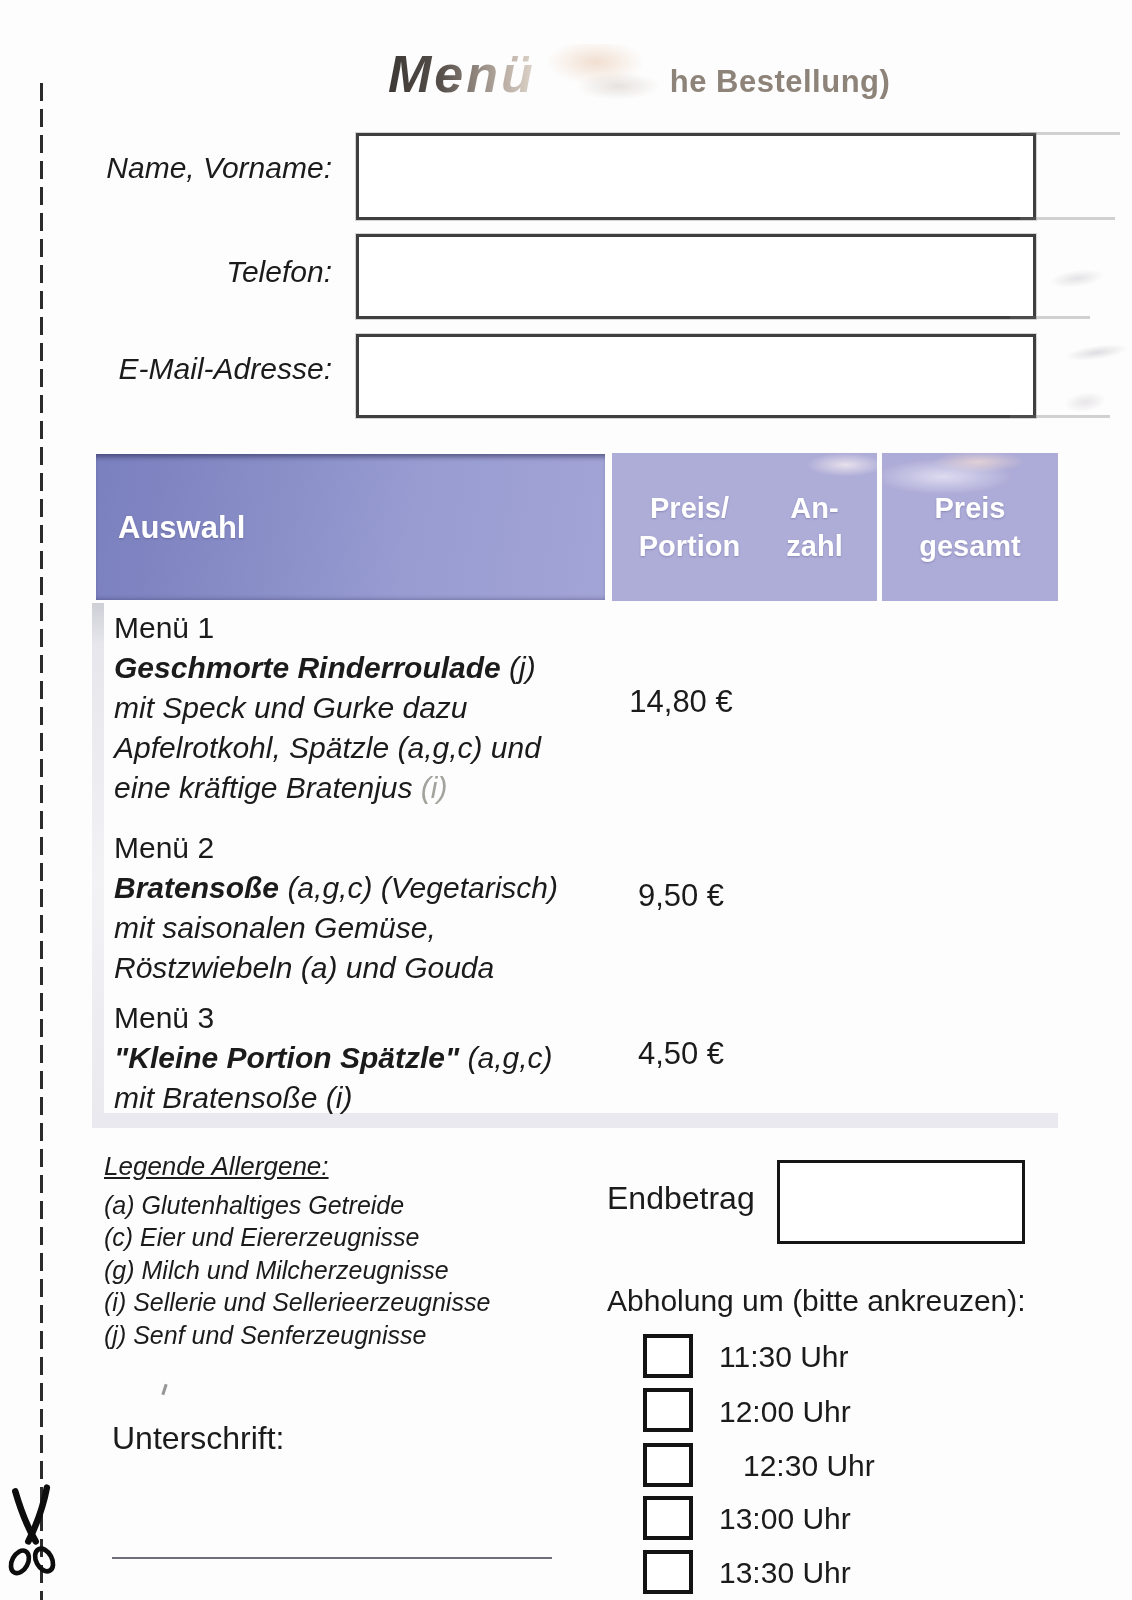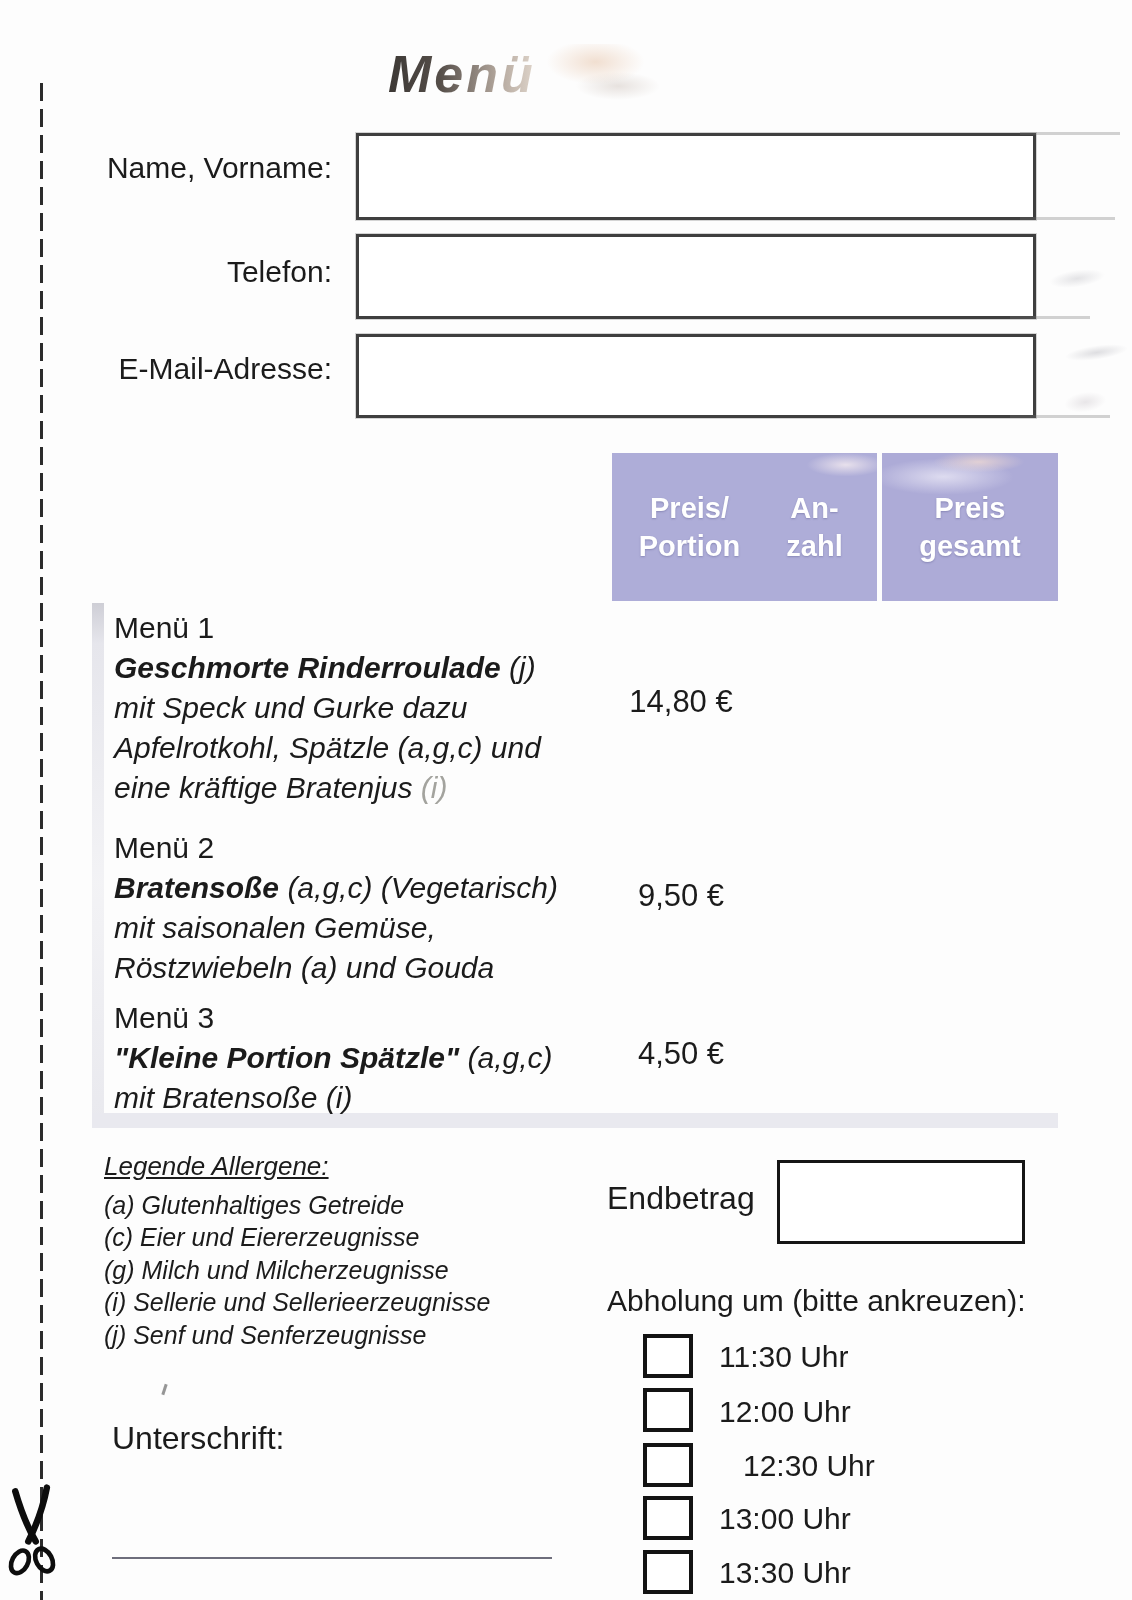--- a/index.html
+++ b/index.html
@@ -26,21 +26,21 @@
     -webkit-background-clip:text;background-clip:text;color:transparent;
   }
   .title-smudge{
     display:inline-block;width:150px;height:60px;align-self:center;margin:0 -8px;
     background:
       radial-gradient(ellipse 70px 32px at 45% 30%, rgba(231,198,172,.55), rgba(231,198,172,0) 70%),
       radial-gradient(ellipse 60px 20px at 60% 70%, rgba(190,175,165,.35), rgba(190,175,165,0) 70%);
   }
   .title-suffix{font-size:31px;font-weight:bold;color:#8d8379;letter-spacing:.5px;}
   
-  .field-label{position:absolute;left:88px;width:244px;text-align:right;font-size:30px;}
+  .field-label{position:absolute;left:88px;width:244px;text-align:right;font-size:30px;font-style:italic;}
   .input-box{
     position:absolute;left:356px;width:680px;box-sizing:border-box;
     border:3px solid #3f3f3f;background:#fff;
     box-shadow:0 0 0 1px rgba(90,90,90,.25);
   }
   .streak{position:absolute;height:3px;background:rgba(110,110,110,.3);}
   .smudge-right{
     position:absolute;left:1040px;top:240px;width:90px;height:190px;
     background:
       radial-gradient(ellipse 40px 12px at 50% 20%, rgba(150,150,160,.25), transparent 70%),
@@ -113,37 +113,41 @@
       <path d="M46 6 C41 32 33 50 26 64" stroke-width="7"></path>
       <path d="M12 10 C19 34 27 52 34 64" stroke-width="7"></path>
       <ellipse cx="17" cy="86" rx="8.5" ry="13" stroke-width="5" transform="rotate(28 17 86)"></ellipse>
       <ellipse cx="43" cy="84" rx="8.5" ry="13" stroke-width="5" transform="rotate(-28 43 84)"></ellipse>
     </g>
   </svg>
 
   <div class="doc-title">
     <span class="title-main">Menü</span>
     <span class="title-smudge"></span>
+    <span class="title-suffix">he Bestellung)</span>
   </div>
 
   <div class="field-label" style="top:151px">Name, Vorname:</div>
   <div class="input-box" style="top:133px;height:87px"></div>
 
   <div class="field-label" style="top:255px">Telefon:</div>
   <div class="input-box" style="top:234px;height:85px"></div>
 
   <div class="field-label" style="top:352px">E-Mail-Adresse:</div>
   <div class="input-box" style="top:334px;height:84px"></div>
 
   <div class="streak" style="left:1020px;top:132px;width:100px"></div>
   <div class="streak" style="left:1020px;top:217px;width:95px"></div>
   <div class="streak" style="left:1010px;top:316px;width:80px"></div>
   <div class="streak" style="left:1010px;top:415px;width:100px"></div>
   <div class="smudge-right"></div>
 
+  <div class="hdr hdr-auswahl">
+    <span class="hdr-label">Auswahl</span>
+  </div>
   <div class="hdr hdr-col hdr-c2">
     <span>Preis/</span>
     <span>Portion</span>
   </div>
   <div class="hdr hdr-col hdr-c3">
     <span>An-</span>
     <span>zahl</span>
   </div>
   <div class="hdr hdr-col hdr-c4">
     <span>Preis</span>

